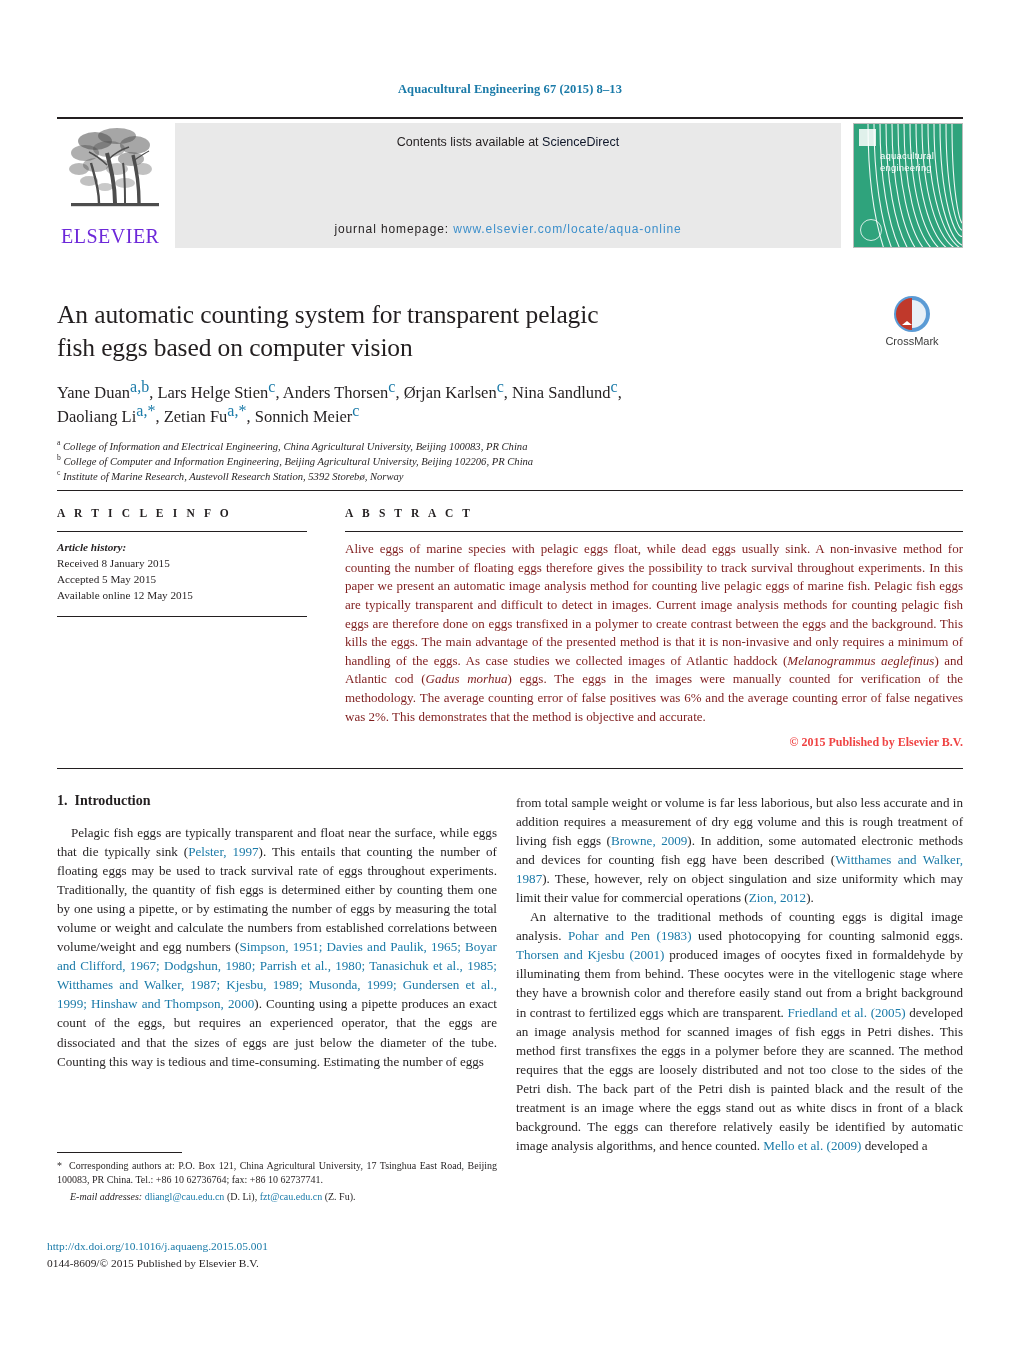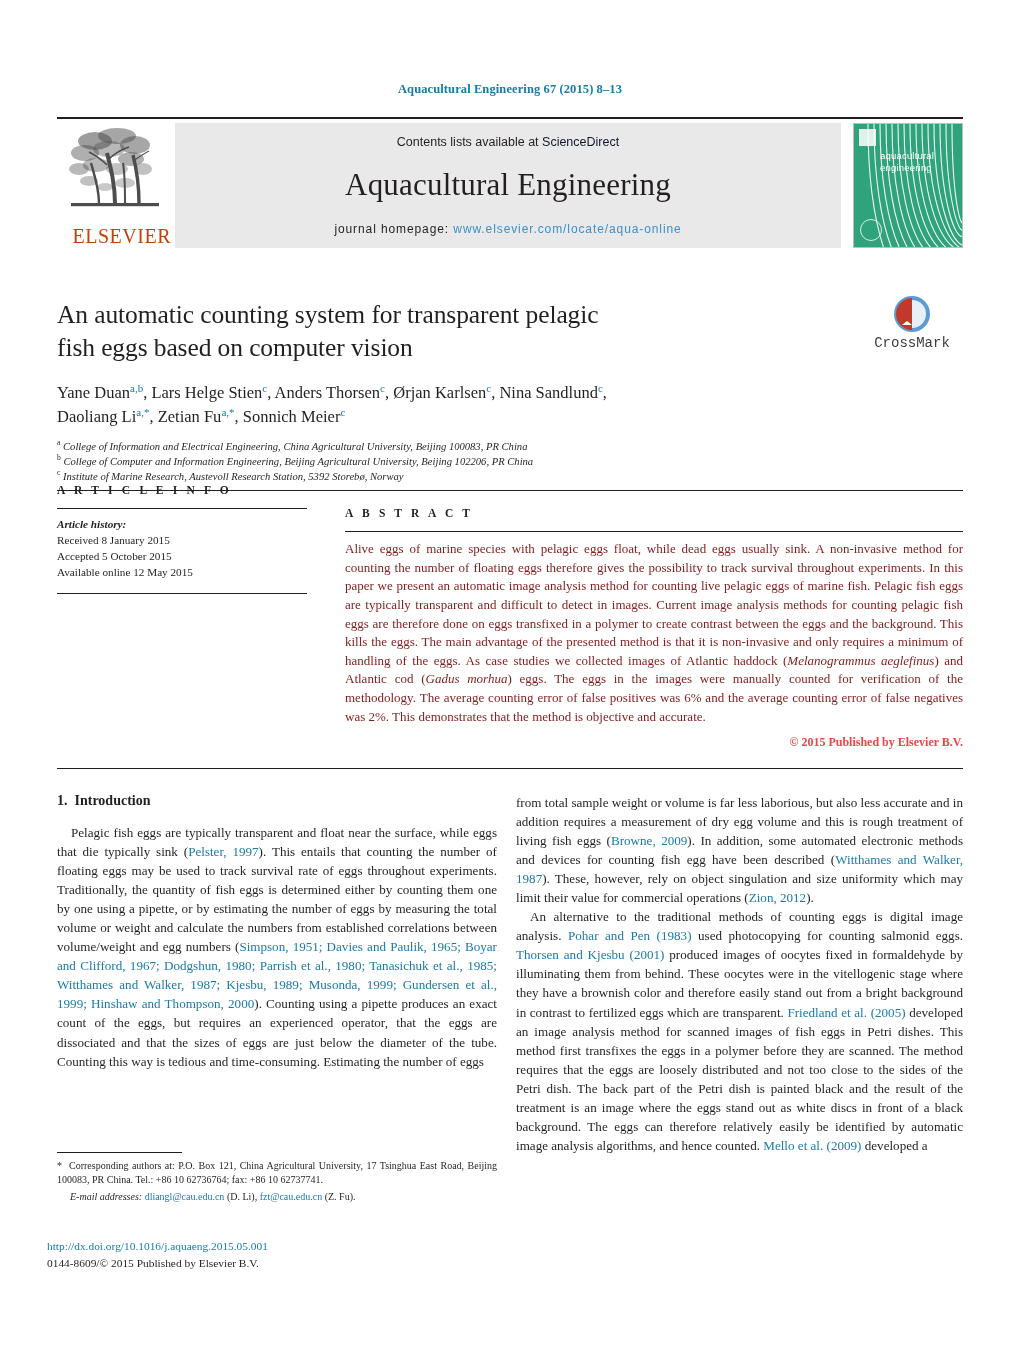--- a/index.html
+++ b/index.html
@@ -61,25 +61,25 @@
     position: absolute;
     left: 8px; top: 2px;
     width: 100px; height: 92px;
     overflow: hidden;
   }
   .elsevier-word {
     position: absolute;
     left: 4px;
     bottom: 2px;
     width: 110px;
-    text-align: right;
+    text-align: left;
     font-family: "Liberation Serif", serif;
     font-size: 20px;
     letter-spacing: .5px;
-    color: #c2410c;
+    color: #6d28d9;
     line-height: 1;
   }
   .mast-center {
     flex: 1 1 auto;
     background: #e9e9e9;
     position: relative;
   }
   .contents-line {
     position: absolute;
     top: 12px; left: 0; right: 0;
@@ -169,21 +169,21 @@
   }
   .authors {
     margin-top: 17px;
     font-family: "Liberation Serif", serif;
     font-size: 16.5px;
     line-height: 1.42;
     color: #231f20;
   }
   .authors sup {
     color: #1A7AA8;
-    font-size: 11px;
+    font-size: 16px;
     vertical-align: super;
     line-height: 0;
   }
   .affils {
     margin-top: 11px;
     font-family: "Liberation Serif", serif;
     font-style: italic;
     font-size: 10.6px;
     line-height: 1.42;
     color: #231f20;
@@ -203,22 +203,22 @@
     width: 100px;
     text-align: center;
   }
   .crossmark-badge {
     width: 38px; height: 38px;
     margin: 0 auto;
     position: relative;
   }
   .crossmark-label {
     margin-top: 2px;
-    font-family: Liberation Mono, monospace;
-    font-size: 14px;
+    font-family: Liberation Sans, sans-serif;
+    font-size: 11px;
     color: #3b3b3b;
     text-align: center;
   }
 
   
   .hr-main {
     position: absolute;
     left: 57px;
     top: 474px;
     width: 906px;
@@ -227,21 +227,21 @@
   .secthead {
     font-family: "Liberation Serif", serif;
     font-size: 11.5px;
     font-weight: bold;
     letter-spacing: 3.2px;
     color: #231f20;
   }
   .info-col {
     position: absolute;
     left: 57px;
-    top: 468px;
+    top: 491px;
     width: 250px;
   }
   .info-rule {
     border-top: 1.4px solid #231f20;
     margin-top: 12px;
     margin-bottom: 7px;
   }
   .info-body {
     font-family: "Liberation Serif", serif;
     font-size: 11.2px;
@@ -396,21 +396,20 @@
             <rect x="6" y="78" width="88" height="3.2" fill="#4d4d4d"></rect>
           </svg>
         </div>
         <div class="elsevier-word">ELSEVIER</div>
       </div>
 
       <div class="mast-center">
         <div class="contents-line">
           <span>Contents lists available at </span><span class="sd">ScienceDirect</span>
         </div>
-        <div class="journal-title">Aquacultural Engineering</div>
         <div class="homepage">
           <span>journal homepage:</span>
           <span class="url">www.elsevier.com/locate/aqua-online</span>
         </div>
       </div>
 
       <div class="cover-thumb">
         <svg class="cover-stripes" width="110" height="125" viewBox="0 0 110 125" preserveAspectRatio="none">
           <rect x="0" y="0" width="110" height="125" fill="#2FA37C"></rect>
           <g stroke="#ffffff" stroke-width="1.1" fill="none" opacity=".92">
@@ -474,21 +473,21 @@
   </div>
 
   <div class="hr-main"></div>
 
   <div class="info-col">
     <div class="secthead">A R T I C L E    I N F O</div>
     <div class="info-rule"></div>
     <div class="info-body">
       <div class="it">Article history:</div>
       <div>Received 8 January 2015</div>
-      <div>Accepted 5 October 2015</div>
+      <div>Accepted 5 May 2015</div>
       <div>Available online 12 May 2015</div>
     </div>
     <div class="info-rule"></div>
   </div>
 
   <div class="abs-col">
     <div class="secthead">A B S T R A C T</div>
     <div class="abs-rule"></div>
     <div class="abs-body"><span>Alive eggs of marine species with pelagic eggs float, while dead eggs usually sink. A non-invasive method for counting the number of floating eggs therefore gives the possibility to track survival throughout experiments. In this paper we present an automatic image analysis method for counting live pelagic eggs of marine fish. Pelagic fish eggs are typically transparent and difficult to detect in images. Current image analysis methods for counting pelagic fish eggs are therefore done on eggs transfixed in a polymer to create contrast between the eggs and the background. This kills the eggs. The main advantage of the presented method is that it is non-invasive and only requires a minimum of handling of the eggs. As case studies we collected images of Atlantic haddock (</span><i>Melanogrammus aeglefinus</i><span>) and Atlantic cod (</span><i>Gadus morhua</i><span>) eggs. The eggs in the images were manually counted for verification of the methodology. The average counting error of false positives was 6% and the average counting error of false negatives was 2%. This demonstrates that the method is objective and accurate.</span></div>
     <div class="copyline">© 2015 Published by Elsevier B.V.</div>

